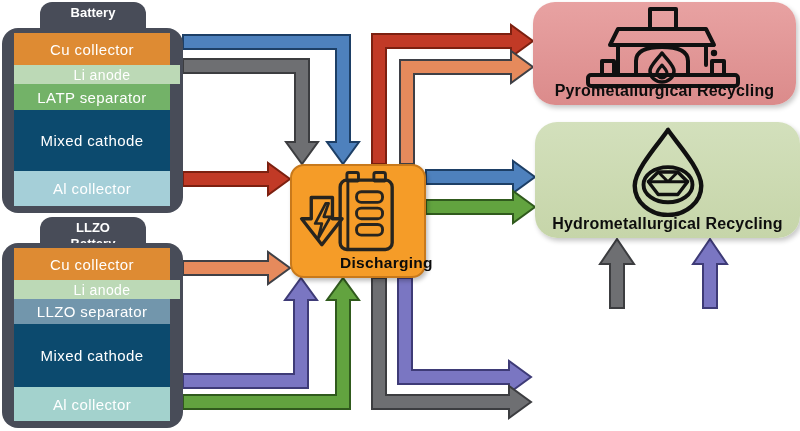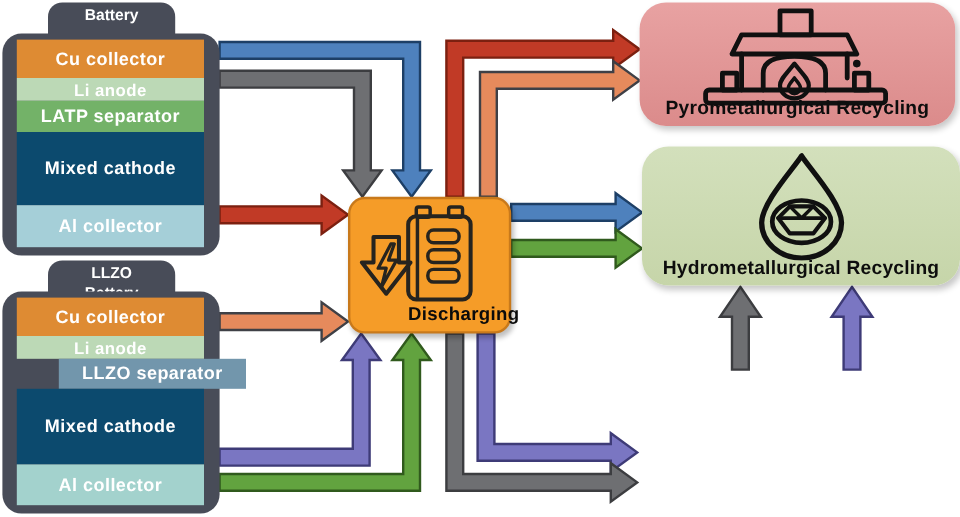--- a/index.html
+++ b/index.html
@@ -8,25 +8,25 @@
   svg{display:block;}
   .arrows{position:absolute;left:0;top:0;z-index:1;}
 
   
   .battery{position:absolute;z-index:2;}
   .bat-tab{position:absolute;background:#484c58;border-radius:12px 12px 0 0;
            color:#fff;font-weight:bold;font-size:13px;line-height:1.2;text-align:center;padding-top:3px;}
   .bat-frame{position:absolute;background:#484c58;border-radius:16px;}
   .bat-stack{position:absolute;display:flex;flex-direction:column;}
   .layer{width:100%;display:flex;align-items:center;justify-content:center;
-         color:#fff;font-weight:bold;font-size:15px;letter-spacing:.4px;}
+         color:#fff;font-weight:normal;font-size:15px;letter-spacing:.4px;}
   .b0-l0,.b1-l0{background:#de8b33;}
-  .b0-l1,.b1-l1{background:#bcd9b6;}
+  .b0-l1,.b1-l1{background:#bcd9b6;padding-left:10px;}
   .b0-l2{background:#73b268;}
-  .b1-l2{background:#7296ac;margin-left:35px;}
+  .b1-l2{background:#7296ac;}
   .b0-l3,.b1-l3{background:#0c4a6e;}
   .b0-l4{background:#a5cfd8;}
   .b1-l4{background:#a3d2cd;}
 
   
   .process{position:absolute;left:290px;top:164px;width:136px;height:114px;z-index:3;
            background:#f59c28;border:2.5px solid #c8791b;border-radius:14px;box-sizing:border-box;
            box-shadow:2px 3px 4px rgba(0,0,0,.25);}
   .process-label{position:absolute;left:0;right:0;bottom:4px;text-align:center;
                  font-weight:bold;font-size:15.5px;color:#0b0b0b;letter-spacing:.3px;margin-left:48px;}

